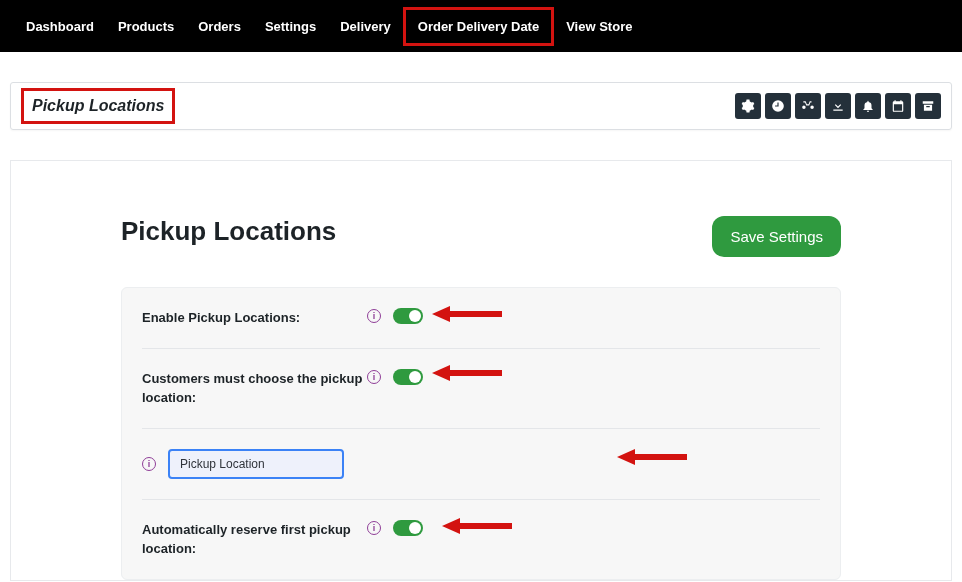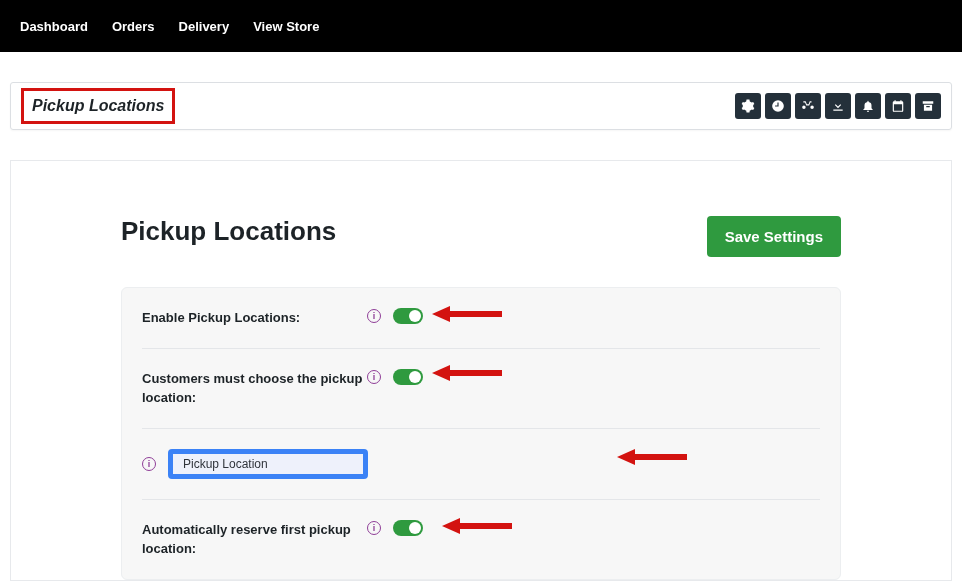--- a/index.html
+++ b/index.html
@@ -1,60 +1,63 @@
 <!DOCTYPE html>
 <html><head>
 <meta charset="utf-8">
 <style>
   * { box-sizing: border-box; margin: 0; padding: 0; }
   body { font-family: -apple-system, BlinkMacSystemFont, "Segoe UI", Arial, sans-serif; background: #fff; width: 962px; height: 582px; overflow: hidden; }
 
   
-  .topnav { background: #000; height: 52px; display: flex; align-items: center; padding: 0 8px; }
+  .topnav { background: #000; height: 52px; display: flex; align-items: center; padding: 0 14px; }
   .topnav .item { color: #fff; font-size: 13px; font-weight: 600; padding: 9px 12px; cursor: pointer; }
   .topnav .highlight-red { border: 3px solid #d31310; }
 
   
   .pagebar { margin: 30px 10px 10px 10px; border: 1px solid #dcdfe3; border-radius: 3px; height: 48px; display: flex; align-items: center; justify-content: space-between; padding: 0 10px; box-shadow: 0 1px 2px rgba(0,0,0,0.04); }
   .pagebar-title { font-style: italic; font-weight: 600; color: #1d2327; font-size: 16px; padding: 6px 8px; border: 3px solid #d31310; }
   .iconrow { display: flex; gap: 4px; }
   .iconbtn { width: 26px; height: 26px; background: #24303a; border-radius: 3px; display: flex; align-items: center; justify-content: center; cursor: pointer; }
   .iconbtn svg { width: 14px; height: 14px; fill: #fff; }
 
   
   .content-outer { margin: 30px 10px 0 10px; border: 1px solid #e7e9ec; border-top: 1px solid #e7e9ec; padding: 55px 0 0 0; }
   .content-inner { padding: 0 110px; }
   .head-row { display: flex; justify-content: space-between; align-items: flex-start; }
   .head-left { max-width: 600px; }
   .heading { font-size: 26px; font-weight: 700; color: #1d2327; margin-bottom: 8px; }
   .subtext { font-size: 12px; color: #5b6168; line-height: 1.5; }
-  .save-btn { background: #2f9a3f; color: #fff; border: none; font-size: 15px; font-weight: 700; padding: 12px 18px; border-radius: 4px; cursor: pointer; }
+  .save-btn { background: #2f9a3f; color: #fff; border: none; font-size: 15px; font-weight: 400; padding: 12px 18px; border-radius: 12px; cursor: pointer; }
 
   
   .settings-panel { background: #f7f7f7; border: 1px solid #eceef0; border-radius: 6px; margin-top: 30px; padding: 0 20px; }
   .setting-row { display: flex; align-items: flex-start; padding: 20px 0; border-bottom: 1px solid #e4e6e9; position: relative; }
   .setting-row:last-child { border-bottom: none; }
   .setting-label { width: 225px; font-size: 13px; font-weight: 600; color: #1d2327; line-height: 1.5; }
   .setting-control { display: flex; align-items: center; gap: 12px; }
   .info-circle { width: 14px; height: 14px; border: 1.3px solid #8f3e97; border-radius: 50%; display: flex; align-items: center; justify-content: center; color: #8f3e97; font-size: 9px; font-weight: 700; cursor: pointer; }
   .toggle { width: 30px; height: 16px; background: #2f9a3f; border-radius: 16px; position: relative; cursor: pointer; }
   .toggle .knob { position: absolute; right: 2px; top: 2px; width: 12px; height: 12px; background: #fff; border-radius: 50%; }
-  .text-input { width: 200px; height: 30px; border: 5px solid #3b82f6; background: #eef1fb; border-radius: 4px; padding: 0 10px; font-size: 12px; color: #30343b; }
+  .text-input { width: 176px; height: 30px; border: 2px solid #3b82f6; background: #eef1fb; border-radius: 4px; padding: 0 10px; font-size: 12px; color: #30343b; }
 
   
   .arrow { position: absolute; }
   .arrow svg { display: block; }
 </style>
 </head>
 <body>
 
 <div class="topnav">
   <div class="item">Dashboard</div>
+  <div class="item">Products</div>
   <div class="item">Orders</div>
+  <div class="item">Settings</div>
   <div class="item">Delivery</div>
+  <div class="item highlight-red">Order Delivery Date</div>
   <div class="item">View Store</div>
 </div>
 
 <div class="pagebar">
   <div class="pagebar-title">Pickup Locations</div>
   <div class="iconrow">
     <div class="iconbtn">
         <svg viewBox="0 0 24 24">
           <path d="M12 8a4 4 0 100 8 4 4 0 000-8zm9 4a8.9 8.9 0 00-.2-1.9l2.1-1.6-2-3.4-2.5 1a9 9 0 00-3.3-1.9L14.5 1h-5l-.6 3.2a9 9 0 00-3.3 1.9l-2.5-1-2 3.4 2.1 1.6A8.9 8.9 0 003 12c0 .6.1 1.3.2 1.9L1.1 15.5l2 3.4 2.5-1a9 9 0 003.3 1.9L9.5 23h5l.6-3.2a9 9 0 003.3-1.9l2.5 1 2-3.4-2.1-1.6c.1-.6.2-1.3.2-1.9z"></path>
         </svg>

